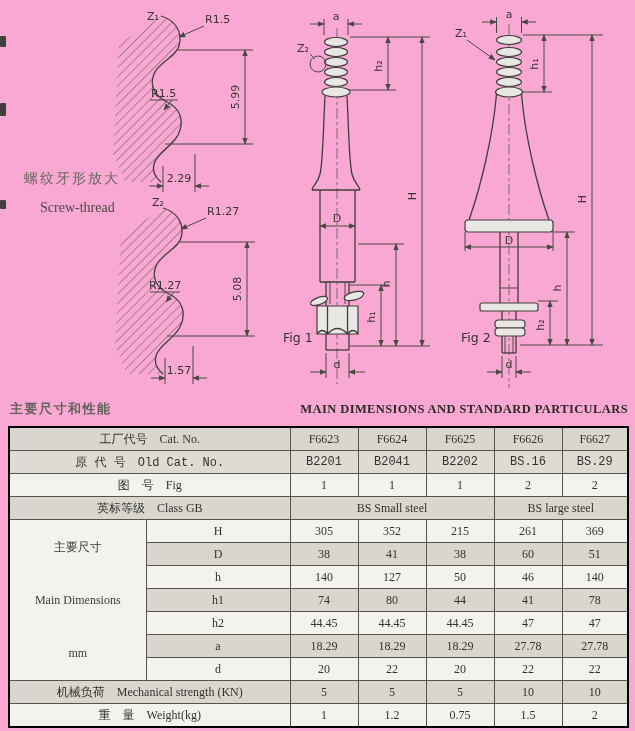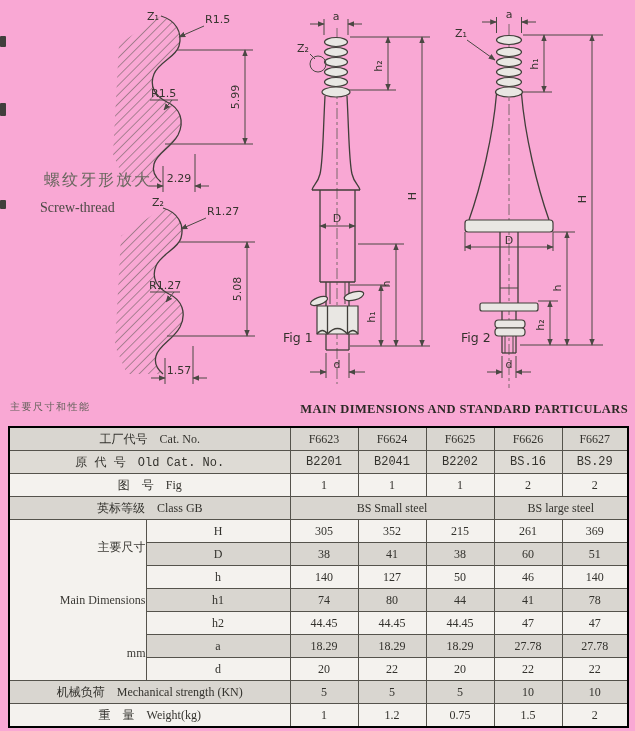--- a/index.html
+++ b/index.html
@@ -8,38 +8,38 @@
   
   .artifact{position:absolute;left:0;width:6px;background:#413f3c;border-radius:1px;}
   
   svg{position:absolute;overflow:visible;}
   .dim{stroke:#4a4843;stroke-width:1;fill:none;}
   .out{stroke:#403e39;stroke-width:1.3;fill:none;}
   .fillpart{fill:#e9e7e3;stroke:#403e39;stroke-width:1.2;}
   .cl{stroke:#5a5852;stroke-width:0.8;fill:none;stroke-dasharray:11 3 3 3;}
   svg text{font-family:"DejaVu Sans", sans-serif;font-size:11px;fill:#37352f;}
   svg text.cap{font-size:12.5px;fill:#33312c;}
-  .caption-cn{position:absolute;left:44px;top:170px;font-size:16px;letter-spacing:2px;color:#6a6860;}
+  .caption-cn{position:absolute;left:24px;top:170px;font-size:14px;letter-spacing:2px;color:#6a6860;}
   .caption-en{position:absolute;left:40px;top:200px;font-size:14px;color:#4b4944;}
   
-  .tbl-title-cn{position:absolute;left:10px;top:400px;font-size:10px;letter-spacing:1.5px;color:#63615a;}
+  .tbl-title-cn{position:absolute;left:10px;top:400px;font-size:13px;letter-spacing:1.5px;color:#63615a;font-weight:bold;}
   .tbl-title-en{position:absolute;right:7px;top:402px;font-size:12.5px;font-weight:bold;color:#2b2a26;letter-spacing:0.4px;}
   
   table.spec{position:absolute;left:8px;top:426px;width:619px;border-collapse:collapse;
              border:2px solid #000000;table-layout:fixed;}
   table.spec td{border:1px solid #55534c;height:22px;padding:0;text-align:center;
                 font-size:12px;color:#33322d;background:#f4f2ee;}
   tr.g td{background:#d9d6d0;}
   tr.g2 td{background:#dedbd5;font-family:Liberation Mono, monospace;}
   td.lbl{text-align:left;padding-left:13px;}
   td.lbl .en{margin-left:12px;}
   td.dimhead{background:#efedе9;}
   td.dimhead{background:#efede9;}
   .dimhead .stack{display:flex;flex-direction:column;justify-content:space-around;height:160px;
-                  font-size:12px;color:#3b3a35;text-align:right;}
+                  font-size:12px;color:#3b3a35;}
   tr .sub{font-size:12px;}
   .catval{font-size:13px;font-family:Liberation Serif, serif;}
 </style>
 </head>
 <body>
 
 <div class="page">
 
   <div class="artifact" style="top:36px;height:11px;"></div>
   <div class="artifact" style="top:103px;height:13px;"></div>

